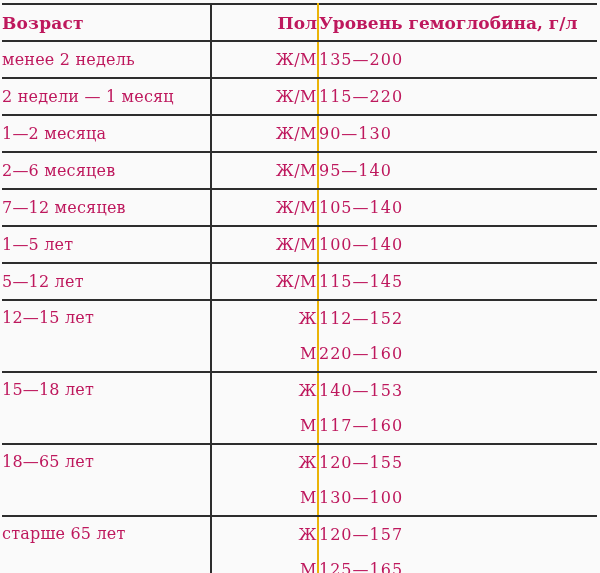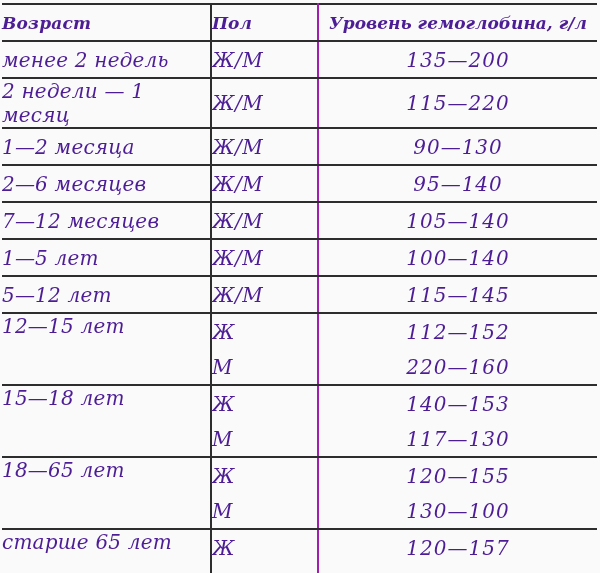--- a/index.html
+++ b/index.html
@@ -7,62 +7,62 @@
     padding: 0;
     background: #fafafa;
   }
   .page {
     position: relative;
     width: 600px;
     height: 573px;
     background: #fafafa;
     overflow: hidden;
     font-family: "DejaVu Serif", "Liberation Serif", serif;
-    color: #4c1d95;
-    font-style: italic;
+    color: #be185d;
   }
   table.hb {
     position: absolute;
     left: 2px;
     top: 3px;
     width: 595px;
     border-collapse: collapse;
     table-layout: fixed;
     border-top: 2px solid #2d2d2d;
     border-bottom: 2px solid #2d2d2d;
   }
   table.hb col.c-age { width: 209px; }
   table.hb col.c-sex { width: 107px; }
   table.hb th, table.hb td {
     border-bottom: 2px solid #2d2d2d;
     padding: 0;
     height: 35px;
-    font-size: 20px;
+    font-size: 16px;
     vertical-align: middle;
     background: transparent;
   }
   
   table.hb th.sex, table.hb td.sex {
     border-left: 2px solid #2d2d2d;
-    border-right: 2px solid #a21caf;
-    text-align: left;
+    border-right: 2px solid #eab308;
+    text-align: right;
   }
   table.hb th { font-weight: bold; font-size: 17px; }
   th.age, td.age {
     text-align: left;
     padding-left: 10px;
     letter-spacing: 0.2px;
   }
-  th.val, td.val { text-align: center; }
+  th.val, td.val { text-align: left; }
   td.val { letter-spacing: 1px; }
   td.sex { letter-spacing: 0.5px; }
   
   tr.group-first td.sex, tr.group-first td.val { border-bottom: none; }
   td.age.span2 {
     vertical-align: top;
+    padding-top: 7px;
   }
 </style>
 </head>
 <body>
 
 <div class="page">
   <table class="hb">
     <colgroup>
       <col class="c-age">
         <col class="c-sex">
@@ -122,21 +122,21 @@
         <td class="val">220—160</td>
       </tr>
 
       <tr class="group-first">
         <td class="age span2" rowspan="2">15—18 лет</td>
         <td class="sex">Ж</td>
         <td class="val">140—153</td>
       </tr>
       <tr>
         <td class="sex">М</td>
-        <td class="val">117—130</td>
+        <td class="val">117—160</td>
       </tr>
 
       <tr class="group-first">
         <td class="age span2" rowspan="2">18—65 лет</td>
         <td class="sex">Ж</td>
         <td class="val">120—155</td>
       </tr>
       <tr>
         <td class="sex">М</td>
         <td class="val">130—100</td>

